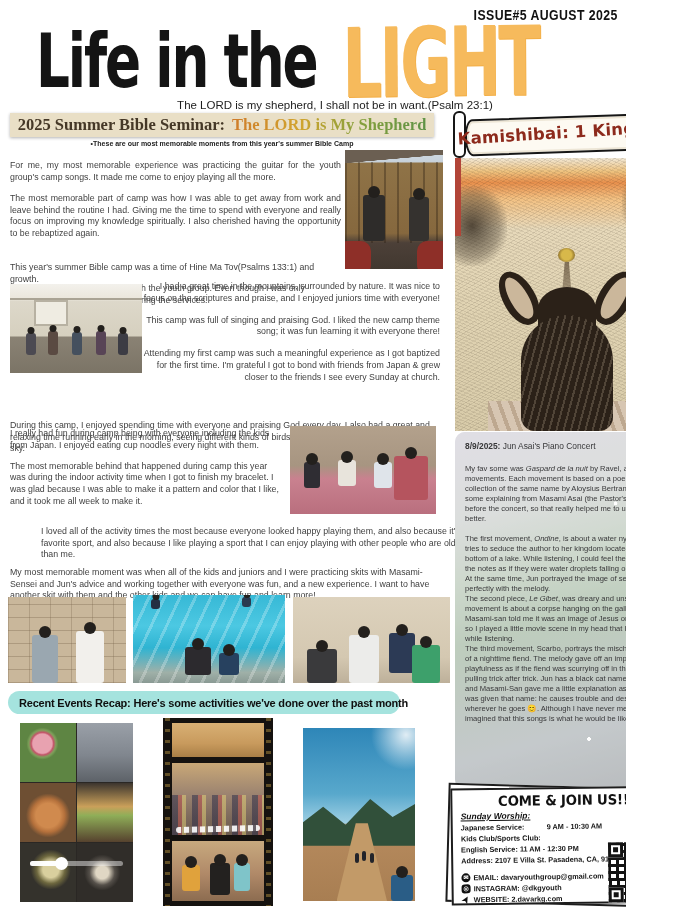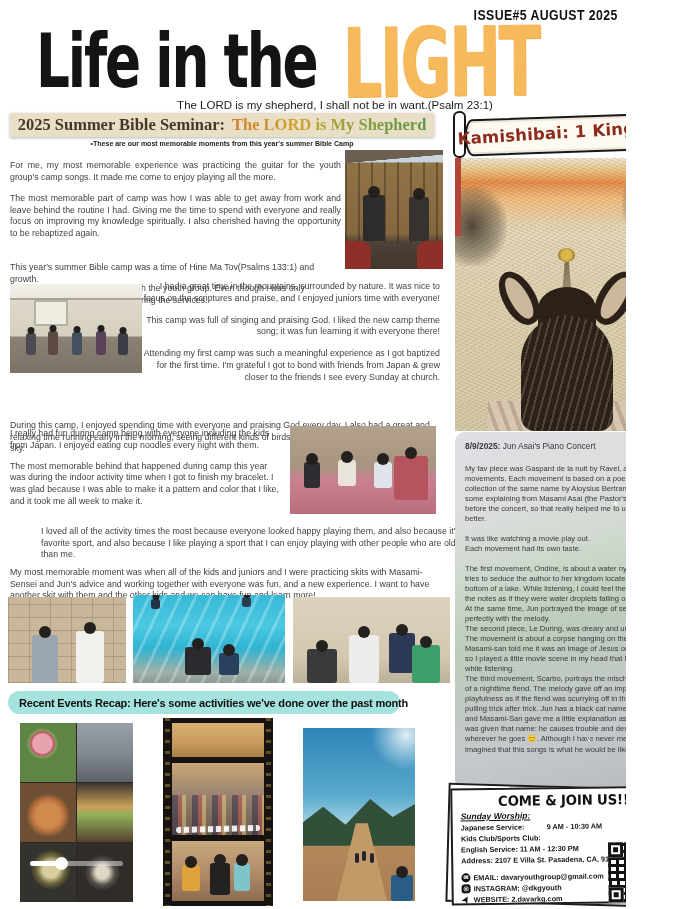--- a/index.html
+++ b/index.html
@@ -173,21 +173,21 @@
       radial-gradient(circle 2px at 92% 34%,#fff 90%,transparent),
       radial-gradient(circle 2px at 80% 55%,#fff 90%,transparent),
       radial-gradient(circle 2px at 90% 72%,#fff 90%,transparent),
       radial-gradient(circle 2px at 60% 86%,#fff 90%,transparent),
       linear-gradient(165deg,#cac7d2 0%,#c2c6c4 22%,#a8bba6 38%,#8fa98e 52%,#93a496 64%,#9aa2a6 80%,#84898d 100%);}
   .piano-card .veil{position:absolute;inset:0;background:rgba(255,255,255,.42);}
   .piano-text{position:absolute;inset:9px 10px;font-size:7.6px;line-height:1.32;color:#38383a;}
   .piano-title{font-size:8.4px;margin-bottom:12px;}
   .piano-title b{font-weight:bold;}
   .piano-text p{margin:0 0 10px 0;white-space:pre-line;}
-  .piano-text .it{text-align:right;}
+  .piano-text .it{font-style:italic;text-align:right;}
 
   
   .join-card{position:absolute;left:447px;top:786px;width:234px;height:119px;}
   .join-outer{position:absolute;inset:0;background:#fff;border:2px solid #1d1d1d;transform:rotate(1.6deg);}
   .join-inner{position:absolute;inset:1px 4px;background:#fff;border:2px solid #1d1d1d;transform:rotate(-.8deg);
     padding:3px 8px;box-sizing:border-box;}
   .join-title{text-align:center;font-weight:900;font-size:14px;color:#111;letter-spacing:-.2px;
     transform:scaleX(.95);font-family:"DejaVu Sans",sans-serif;}
   .worship{font-size:8.5px;font-weight:bold;text-decoration:underline;color:#111;margin-top:2px;font-style:italic;}
   .sched{margin-top:2px;width:168px;}
@@ -353,25 +353,23 @@
     </div>
   </div>
 
   <div class="piano-card">
     <div class="veil"></div>
     <div class="piano-text">
       <div class="piano-title">
         <b>8/9/2025:</b><span> Jun Asai's Piano Concert</span>
       </div>
       <div>
-          <p><span>My fav piece was </span><span class="it">Gaspard de la nuit</span><span> by Ravel, a suite of 3 movements. Each movement is based on a poem from a collection of the same name by Aloysius Bertrand. I had some explaining from Masami Asai (the Pastor's wife) right before the concert, so that really helped me to understand it better.</span></p>
-          <p><span>It was like watching a movie play out.
-Each movement had its own taste.</span></p>
+          <p><span>My fav some was </span><span class="it">Gaspard de la nuit</span><span> by Ravel, a suite of 3 movements. Each movement is based on a poem from a collection of the same name by Aloysius Bertrand. I had some explaining from Masami Asai (the Pastor's wife) right before the concert, so that really helped me to understand it better.</span></p>
           <p><span>The first movement, </span><span class="it">Ondine</span><span>, is about a water nymph who tries to seduce the author to her kingdom located at the bottom of a lake. While listening, I could feel the delicacy of the notes as if they were water droplets falling onto a pond. At the same time, Jun portrayed the image of seduction perfectly with the melody.
-The second piece, </span><span class="it">Le During</span><span>, was dreary and unsettling. The movement is about a corpse hanging on the gallows. Masami-san told me it was an image of Jesus on the cross, so I played a little movie scene in my head that I created while listening.
+The second piece, </span><span class="it">Le Gibet</span><span>, was dreary and unsettling. The movement is about a corpse hanging on the gallows. Masami-san told me it was an image of Jesus on the cross, so I played a little movie scene in my head that I created while listening.
 The third movement, Scarbo, portrays the mischievousness of a nighttime fiend. The melody gave off an impish playfulness as if the fiend was scurrying off in the moonlight pulling trick after trick. Jun has a black cat named Scarbo and Masami-San gave me a little explanation as to why he was given that name: he causes trouble and destruction wherever he goes 😊. Although I have never met Scarbo, I imagined that this songs is what he would be like.</span></p>
         </div>
     </div>
   </div>
 
   <div class="join-card">
     <div class="join-outer"></div>
     <div class="join-inner">
       <div class="join-title">COME &amp; JOIN US!!</div>
       <div class="worship">Sunday Worship:</div>

